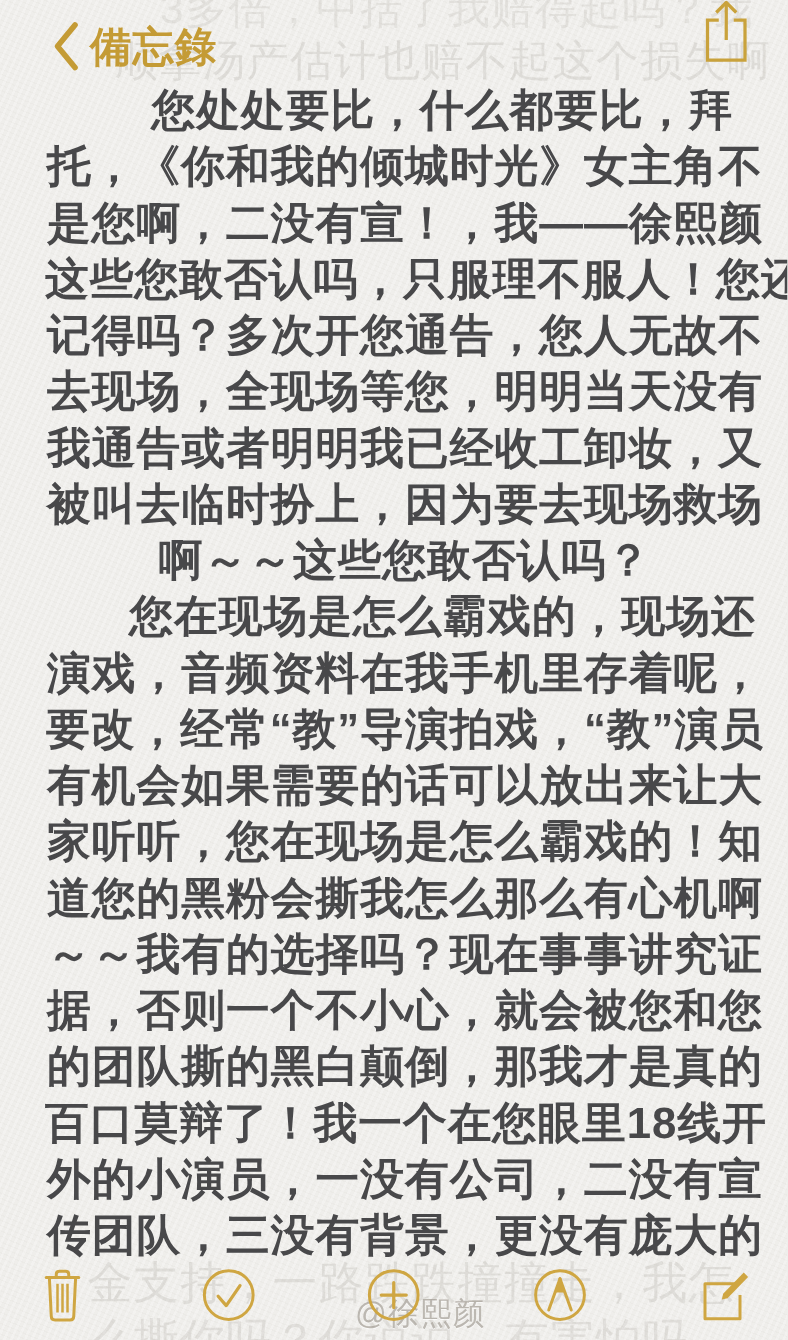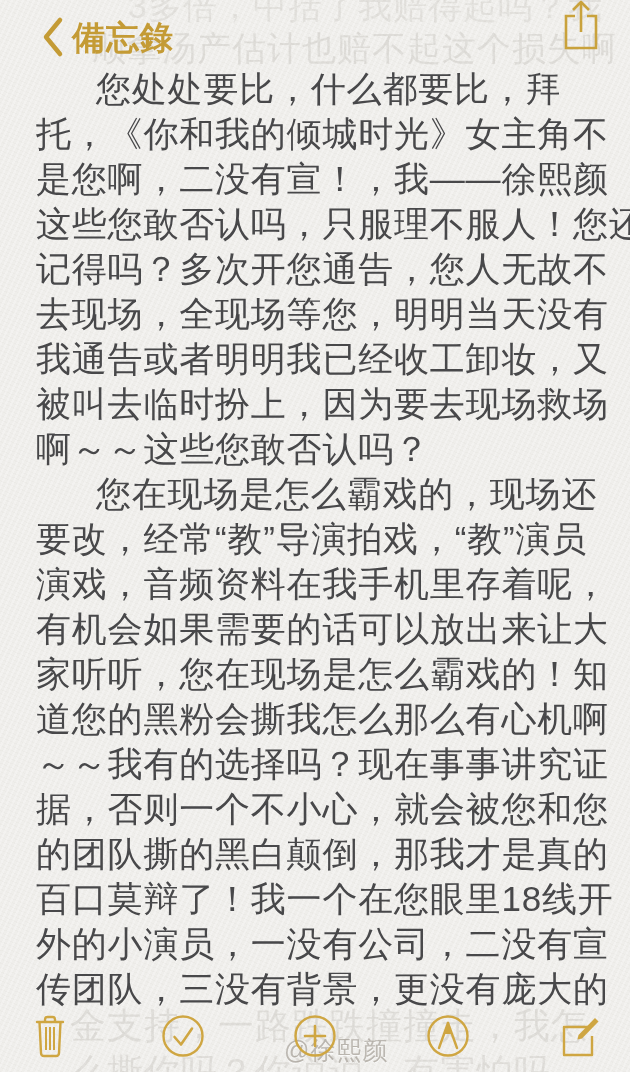--- a/index.html
+++ b/index.html
@@ -40,21 +40,22 @@
   }
   .share-button{position:absolute;top:0;left:554px;width:54px;height:54px;cursor:pointer;}
   
   .note-body{
     position:absolute;top:66px;left:36px;right:18px;z-index:2;
   }
   .note-line{
     height:45px;line-height:45px;
     font-size:35px;letter-spacing:.8px;
     color:#48484a;white-space:nowrap;
-    font-weight:400;
+    font-weight:700;
+    text-align:center;
   }
   .note-line.indent{padding-left:60px;}
   
   .watermark{
     position:absolute;top:1034px;left:284px;z-index:3;
     font-size:25px;font-weight:400;letter-spacing:1px;
     color:rgba(150,144,134,.62);
     text-shadow:0 1px 0 rgba(255,255,255,.65);
     pointer-events:none;
   }
@@ -99,22 +100,22 @@
     <div class="note-line indent">您处处要比，什么都要比，拜</div>
     <div class="note-line">托，《你和我的倾城时光》女主角不</div>
     <div class="note-line">是您啊，二没有宣！，我——徐熙颜</div>
     <div class="note-line">这些您敢否认吗，只服理不服人！您还</div>
     <div class="note-line">记得吗？多次开您通告，您人无故不</div>
     <div class="note-line">去现场，全现场等您，明明当天没有</div>
     <div class="note-line">我通告或者明明我已经收工卸妆，又</div>
     <div class="note-line">被叫去临时扮上，因为要去现场救场</div>
     <div class="note-line">啊～～这些您敢否认吗？</div>
     <div class="note-line indent">您在现场是怎么霸戏的，现场还</div>
+    <div class="note-line">演戏，音频资料在我手机里存着呢，</div>
     <div class="note-line">要改，经常“教”导演拍戏，“教”演员</div>
-    <div class="note-line">演戏，音频资料在我手机里存着呢，</div>
     <div class="note-line">有机会如果需要的话可以放出来让大</div>
     <div class="note-line">家听听，您在现场是怎么霸戏的！知</div>
     <div class="note-line">道您的黑粉会撕我怎么那么有心机啊</div>
     <div class="note-line">～～我有的选择吗？现在事事讲究证</div>
     <div class="note-line">据，否则一个不小心，就会被您和您</div>
     <div class="note-line">的团队撕的黑白颠倒，那我才是真的</div>
     <div class="note-line">百口莫辩了！我一个在您眼里18线开</div>
     <div class="note-line">外的小演员，一没有公司，二没有宣</div>
     <div class="note-line">传团队，三没有背景，更没有庞大的</div>
   </div>

